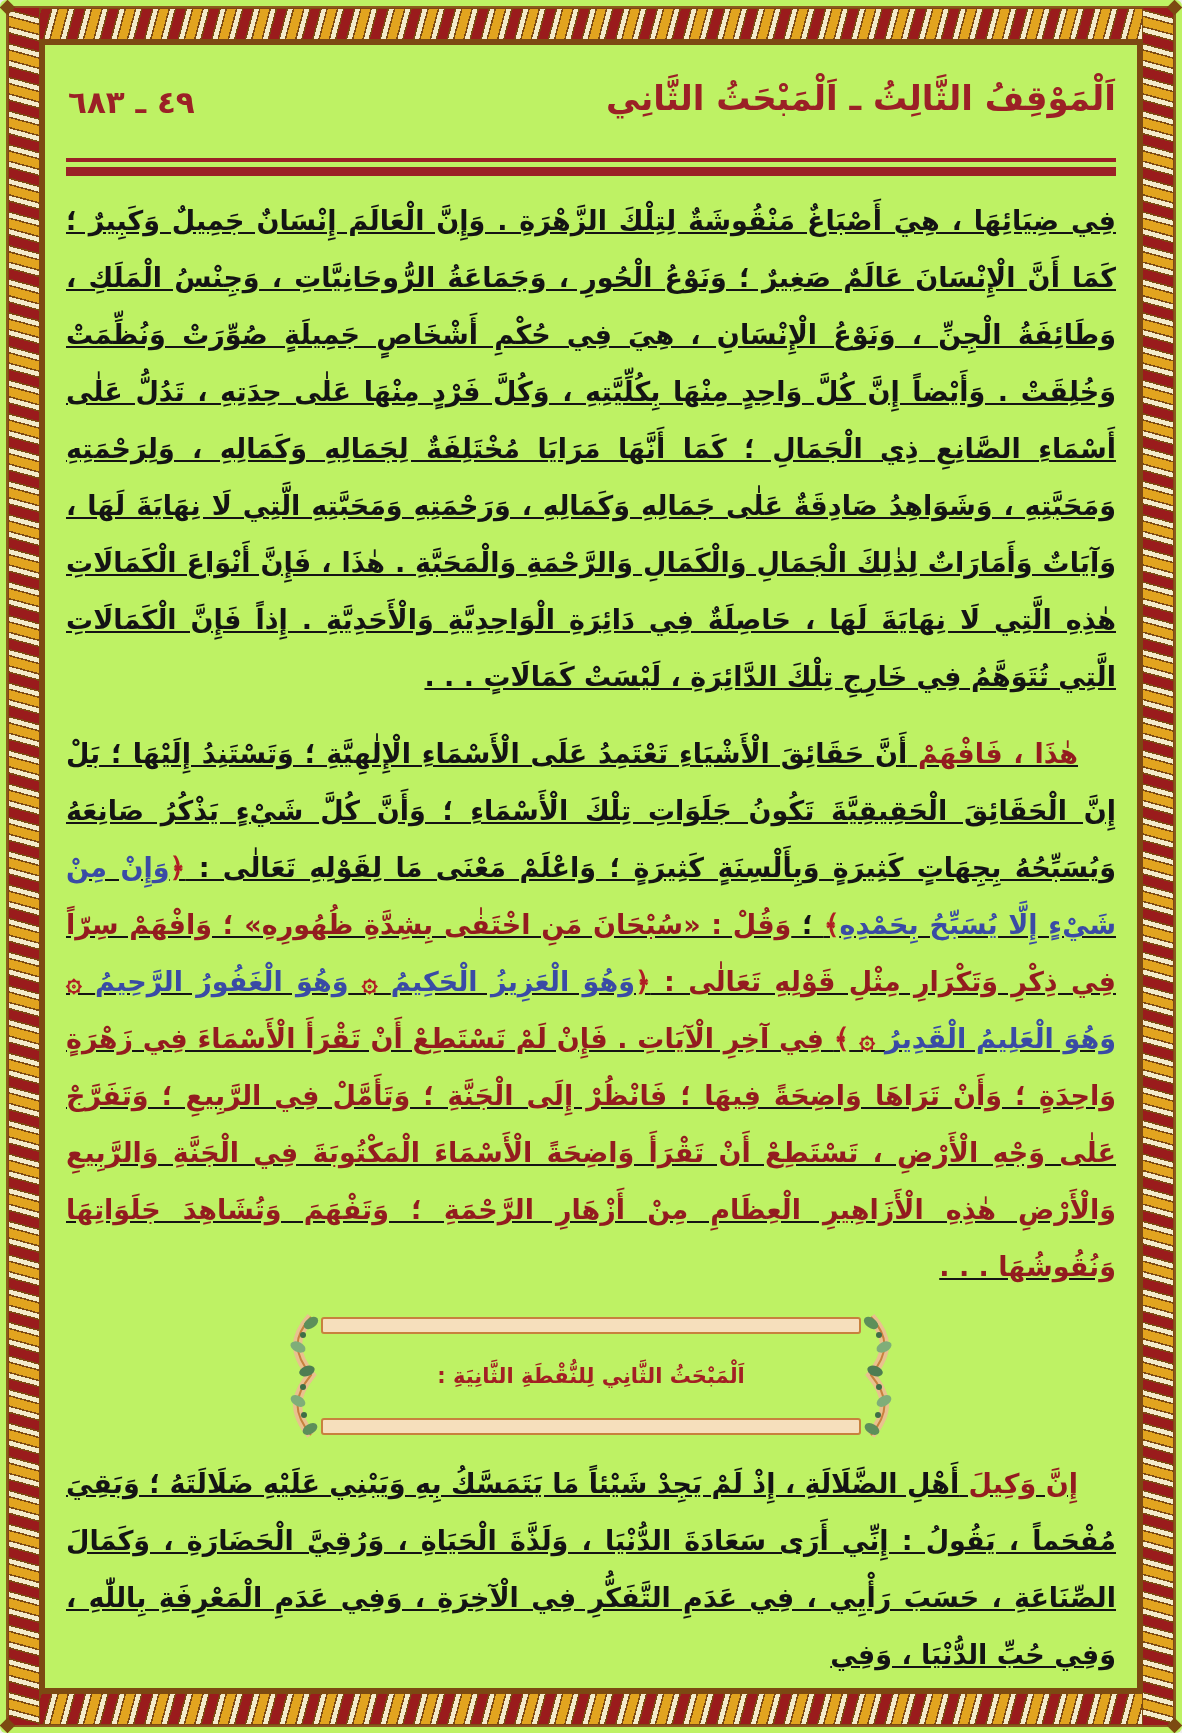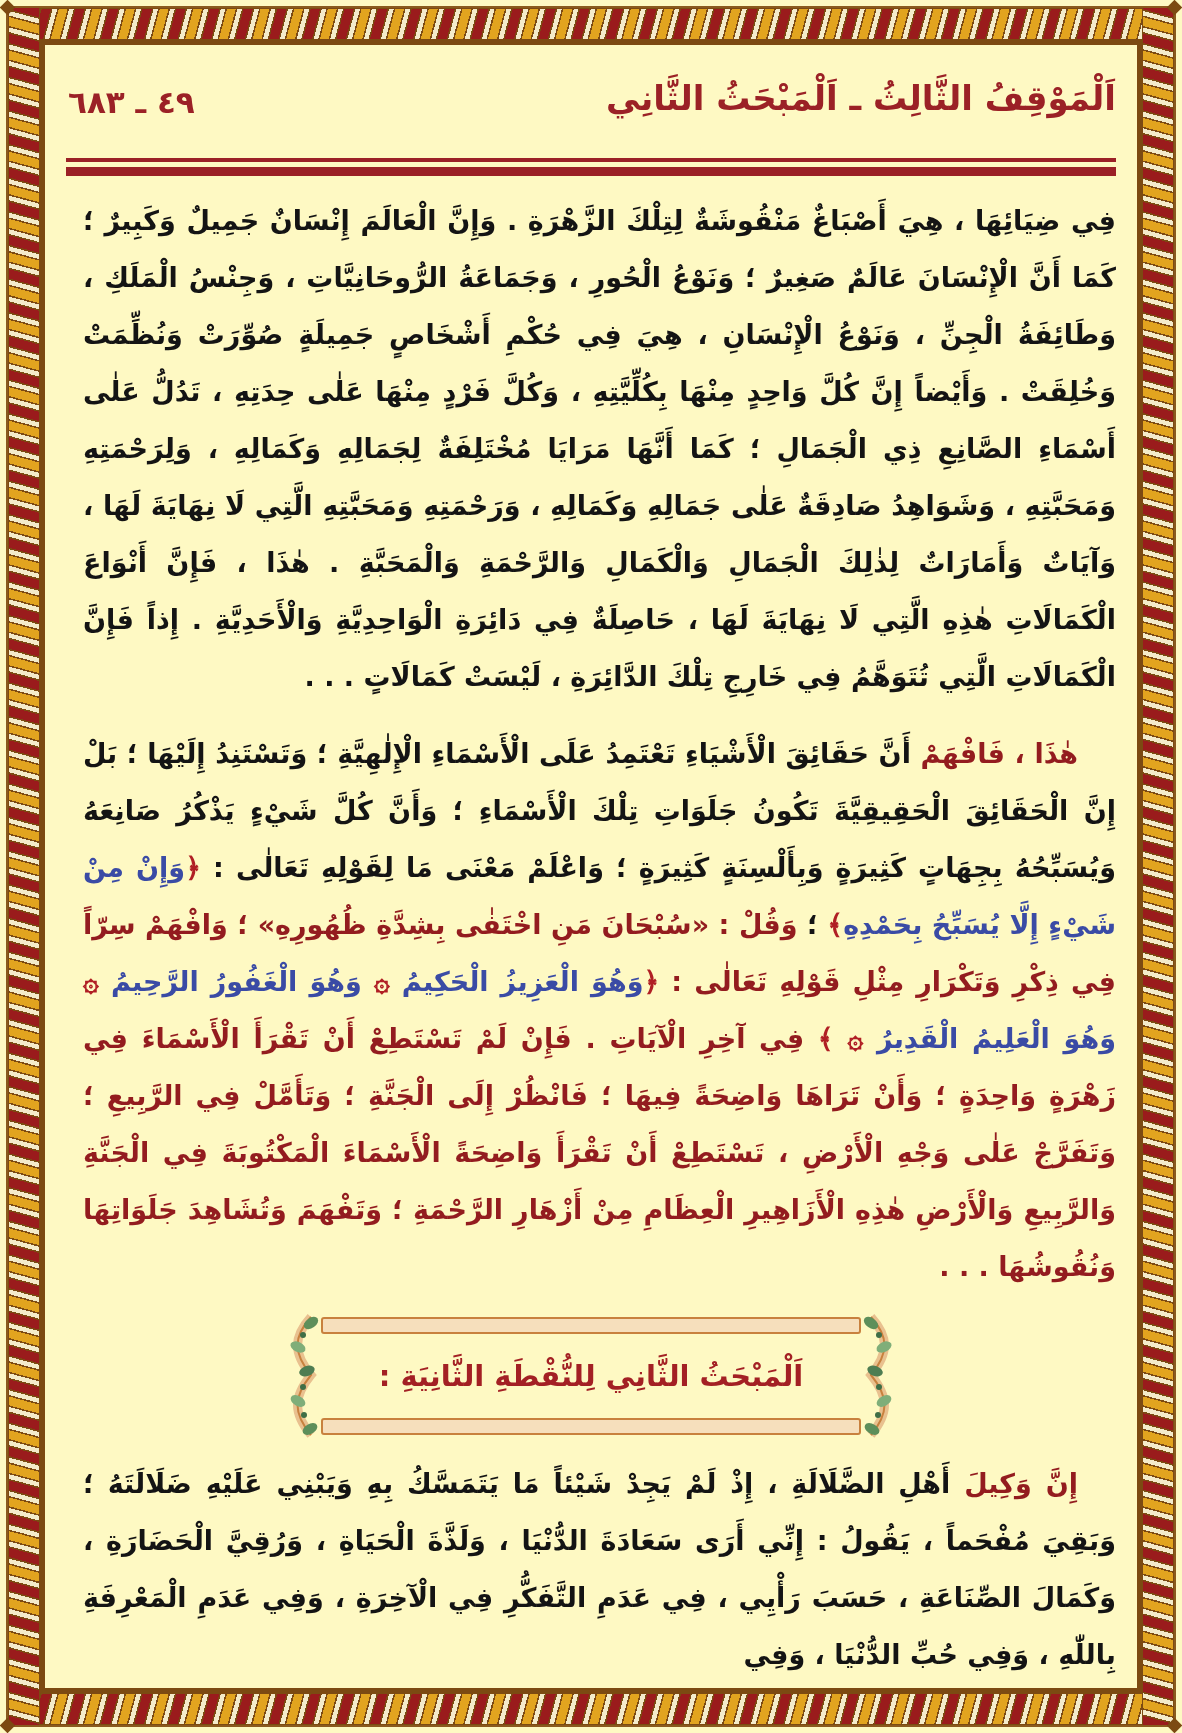--- a/index.html
+++ b/index.html
@@ -1,22 +1,23 @@
 <!DOCTYPE html>
 <html lang="ar" dir="rtl"><head>
 <meta charset="utf-8">
 <style>
   html,body{margin:0;padding:0;background:#efefea;}
   .page{
     position:relative;
     width:1182px;height:1733px;
     margin:0 auto;
-    background:#fef9c3;
+    background:#bef264;
     font-family:"DejaVu Sans",sans-serif;
     overflow:hidden;
+    border-radius:6px;
   }
   
   .frame-outer{position:absolute;inset:6px;border:2px solid #8a5a1e;pointer-events:none;}
   .chain{position:absolute;pointer-events:none;}
   .chain-h{
     left:8px;right:8px;height:30px;
     background:repeating-linear-gradient(105deg,
       #9a1b1c 0 9px,#7c4a12 9px 10.5px,
       #f4ebca 10.5px 15px,#7c4a12 15px 16.5px,
       #e2a41f 16.5px 25px,#7c4a12 25px 26.5px,
@@ -55,41 +56,41 @@
   .rule-thick{height:9px;background:#9b2126;margin-top:5px;}
 
   .bodytext{
     margin-top:16px;
     direction:rtl;
     text-align:justify;
     font-size:27px;font-weight:bold;
     line-height:57px;
     color:#141414;
   }
-  .bodytext p{margin:0 0 20px 17px;}
+  .bodytext p{margin:0 0 20px 0;text-decoration:underline;}
   .indent{text-indent:38px;}
   .red{color:#931c1f;}
   .blue{color:#3a4ba5;}
   .bracket{color:#b01f24;font-weight:bold;}
   .rosette{color:#b01f24;}
   .black{color:#141414;}
 
   
   .cartouche{
     position:relative;width:600px;height:118px;
     margin:22px auto 20px auto;
   }
   .cart-bar{
     position:absolute;left:30px;right:30px;height:13px;
     background:#f6dfbc;border:2px solid #c8813e;border-radius:3px;
   }
   .cart-bar-top{top:0;} .cart-bar-bottom{bottom:0;}
   .cart-text{
     position:absolute;left:0;right:0;top:50%;transform:translateY(-50%);
-    text-align:center;font-size:29px;font-weight:bold;color:#a32024;
+    text-align:center;font-size:21px;font-weight:bold;color:#a32024;
     direction:rtl;
   }
   .vine{position:absolute;top:-4px;height:126px;width:48px;}
   .vine-left{left:-10px;}
   .vine-right{right:-10px;transform:scaleX(-1);}
 </style>
 </head>
 <body>
 
 <div class="page">

